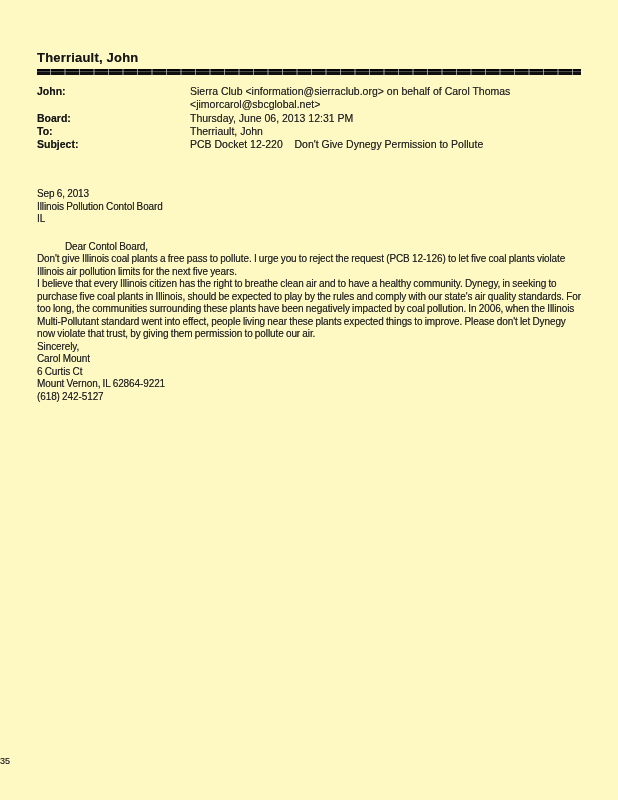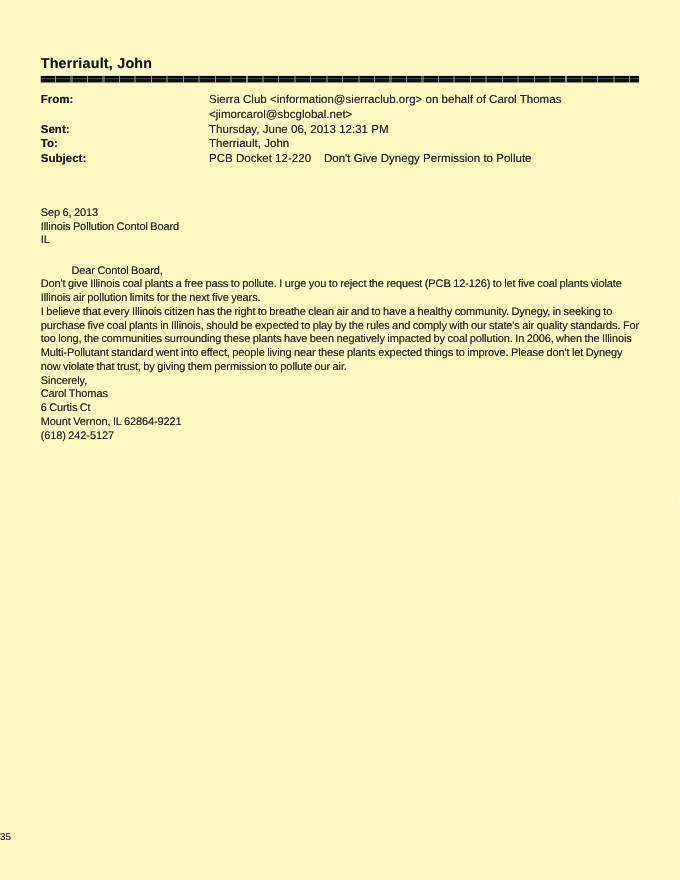--- a/index.html
+++ b/index.html
@@ -94,24 +94,24 @@
 </head>
 <body>
 
 <div class="page">
 
   <div class="recipient scan-text">Therriault, John</div>
 
   <div class="rule"></div>
 
   <div class="fields">
-    <div class="flabel scan-text">From:</div>
+    <div class="flabel scan-text">John:</div>
     <div class="fvalue scan-text">Sierra Club &lt;information@sierraclub.org&gt; on behalf of Carol Thomas
 &lt;jimorcarol@sbcglobal.net&gt;</div>
-    <div class="flabel scan-text">Sent:</div>
+    <div class="flabel scan-text">Board:</div>
     <div class="fvalue scan-text">Thursday, June 06, 2013 12:31 PM</div>
     <div class="flabel scan-text">To:</div>
     <div class="fvalue scan-text">Therriault, John</div>
     <div class="flabel scan-text">Subject:</div>
     <div class="fvalue scan-text">PCB Docket 12-220    Don't Give Dynegy Permission to Pollute</div>
   </div>
 
   <div class="letter">
     <p class="date-line scan-text">Sep 6, 2013</p>
 
@@ -122,21 +122,21 @@
 
     <p class="salutation scan-text">Dear Contol Board,</p>
 
     <p class="para-1 scan-text">Don't give Illinois coal plants a free pass to pollute. I urge you to reject the request (PCB 12-126) to let five coal plants violate Illinois air pollution limits for the next five years.</p>
 
     <p class="para-2 scan-text">I believe that every Illinois citizen has the right to breathe clean air and to have a healthy community. Dynegy, in seeking to purchase five coal plants in Illinois, should be expected to play by the rules and comply with our state's air quality standards. For too long, the communities surrounding these plants have been negatively impacted by coal pollution. In 2006, when the Illinois Multi-Pollutant standard went into effect, people living near these plants expected things to improve. Please don't let Dynegy now violate that trust, by giving them permission to pollute our air.</p>
 
     <p class="closing scan-text">Sincerely,</p>
 
     <div class="signature">
-      <div class="scan-text">Carol Thomas</div>
+      <div class="scan-text">Carol Mount</div>
       <div class="scan-text">6 Curtis Ct</div>
       <div class="scan-text">Mount Vernon, IL 62864-9221</div>
       <div class="scan-text">(618) 242-5127</div>
     </div>
   </div>
 
   <div class="pagenum scan-text">35</div>
 
 </div>
 

